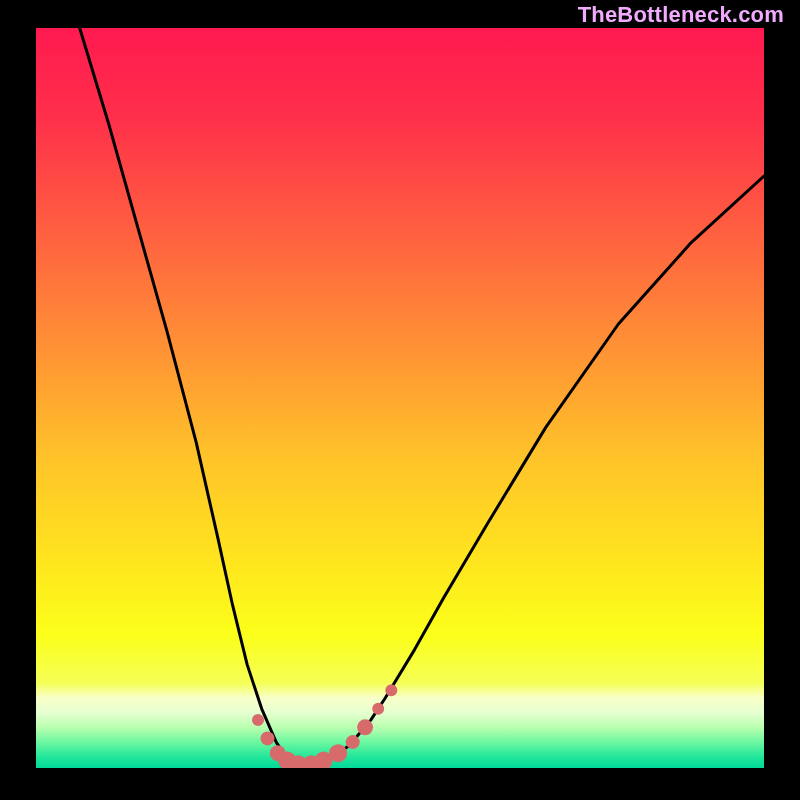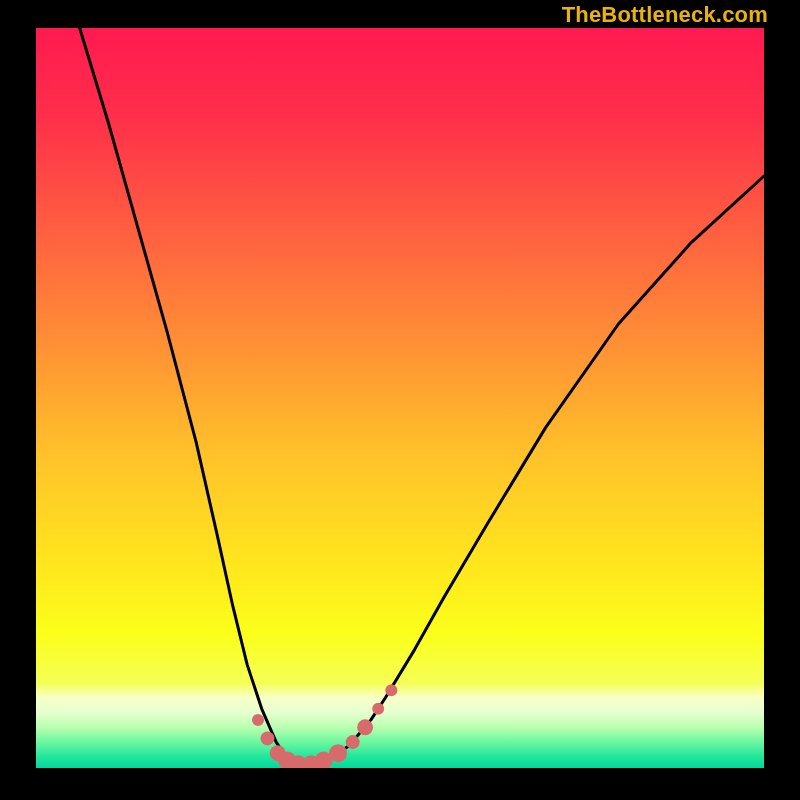--- a/index.html
+++ b/index.html
@@ -25,25 +25,25 @@
   .gradient {
     position: absolute;
     left: 0;
     right: 0;
     top: 0;
     bottom: 0;
   }
   .watermark {
     position: absolute;
     top: 2px;
-    right: 32px;
+    right: 16px;
     font-family: Arial, Helvetica, sans-serif;
     font-size: 22px;
     font-weight: 600;
-    color: #eab308;
+    color: #f0abfc;
     letter-spacing: 0.2px;
   }
   svg.curve {
     position: absolute;
     left: 0;
     top: 0;
   }
 </style>
 </head>
 <body>

